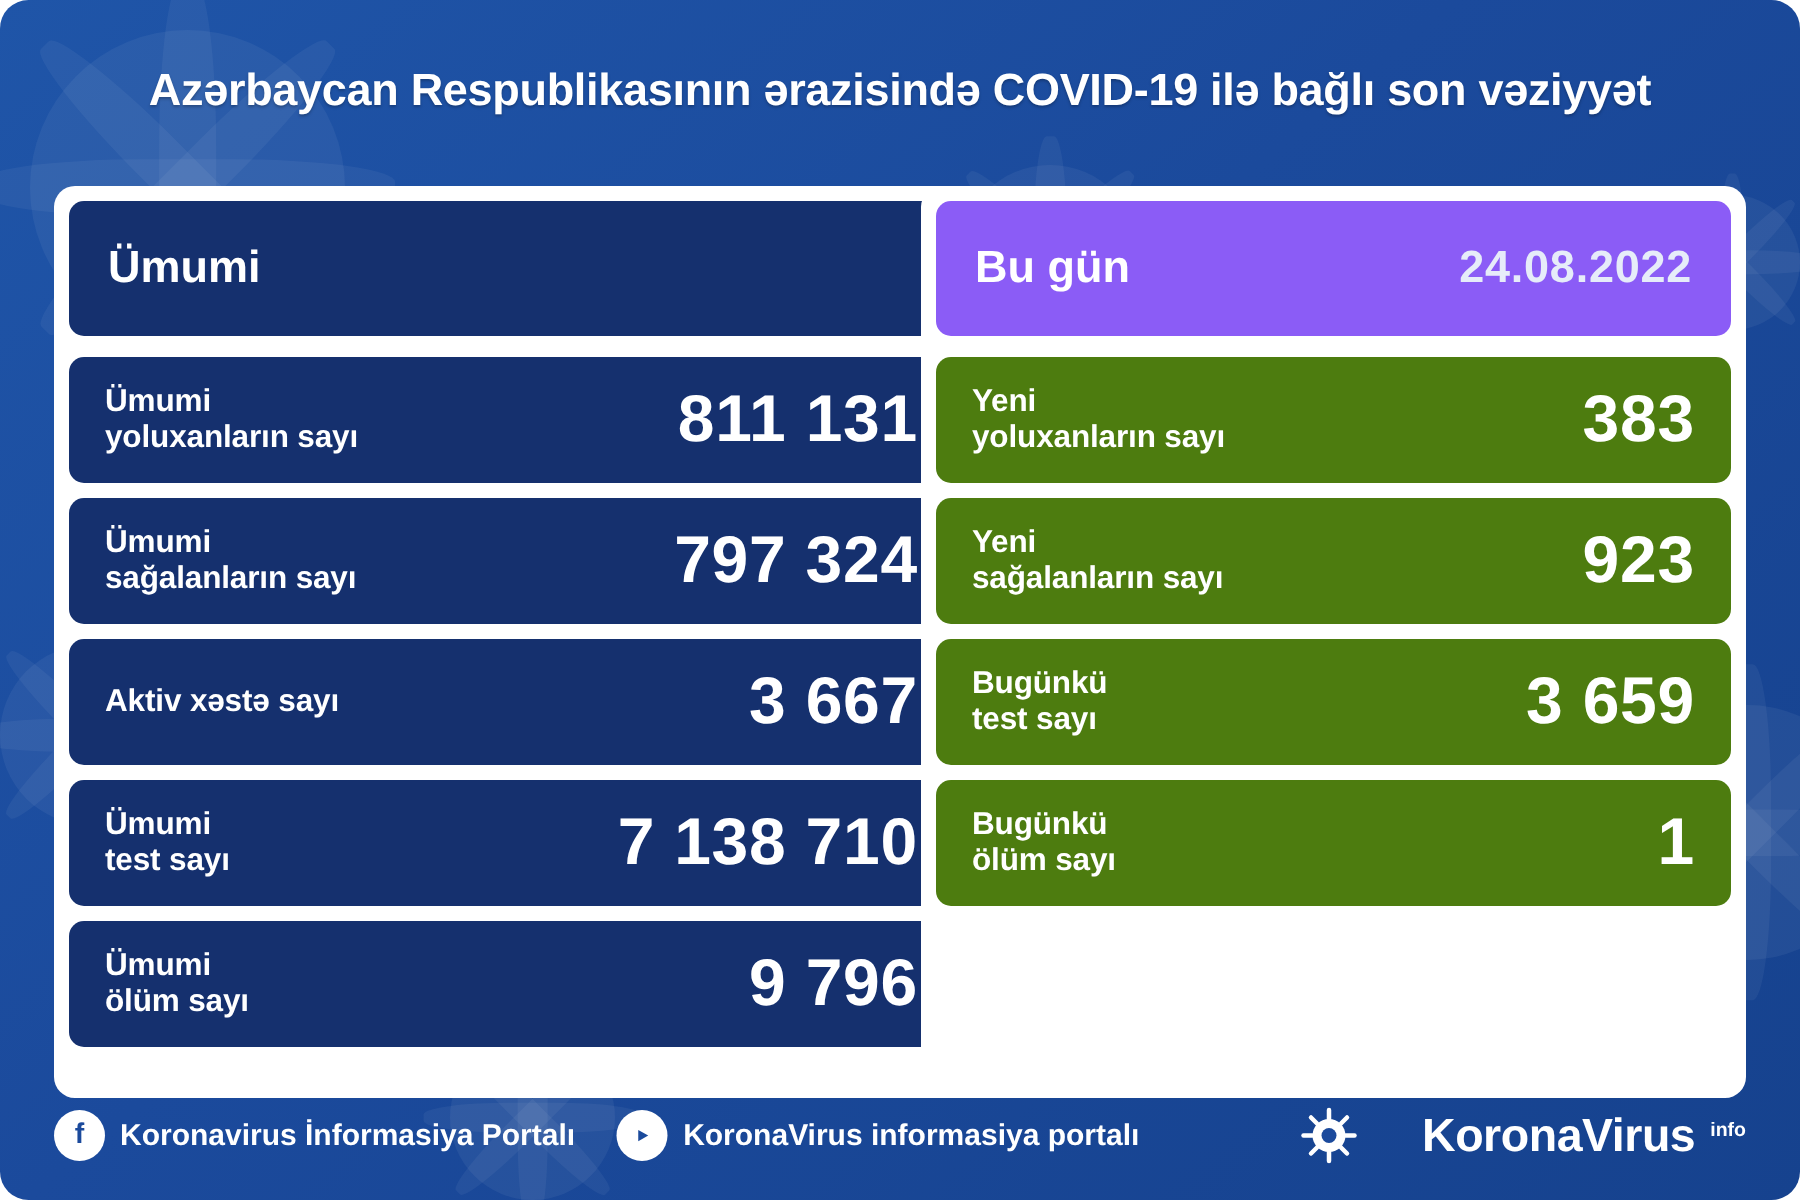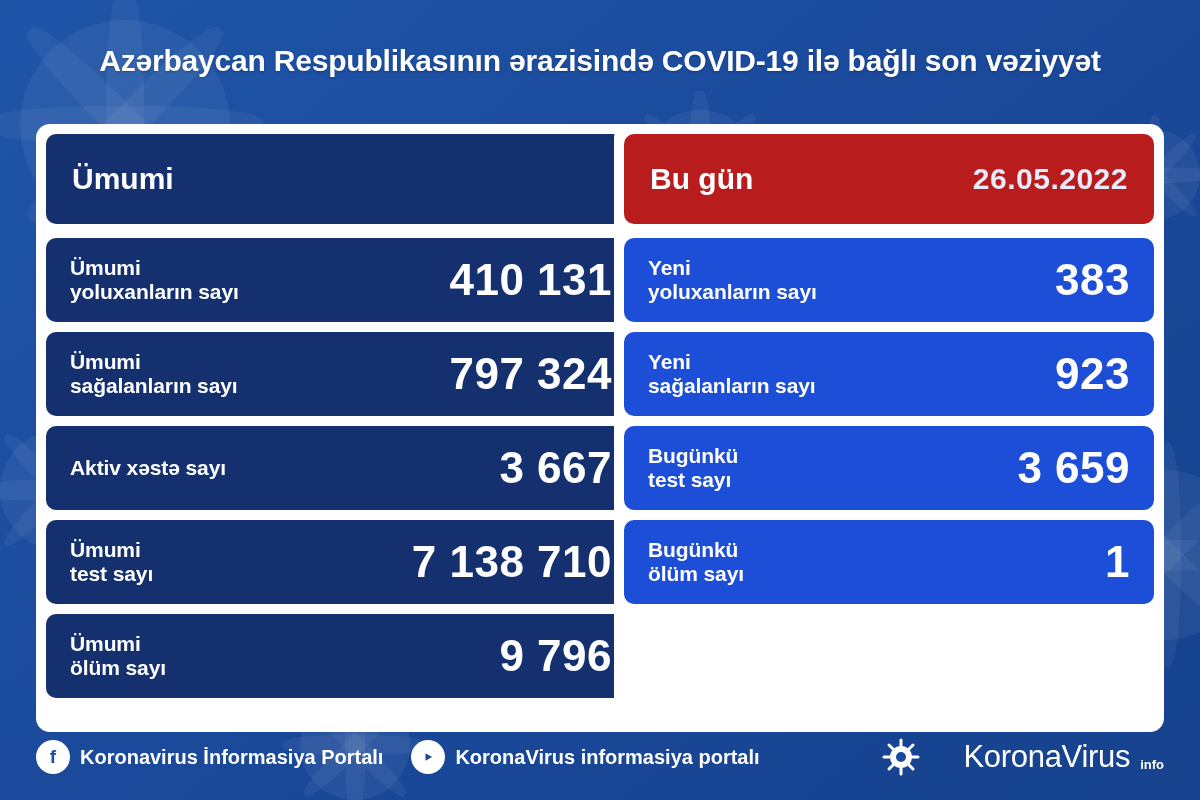--- a/index.html
+++ b/index.html
@@ -7,20 +7,21 @@
     width: 1200px; height: 800px;
     font-family: "Liberation Sans", sans-serif;
     overflow: hidden;
   }
   #page {
     position: relative;
     width: 1200px; height: 800px;
     background: #1b4fa0;
     background: linear-gradient(140deg, #1f55a8 0%, #1b4a9c 45%, #16428e 100%);
     overflow: hidden;
+    border-radius: 19px;
   }
   
   .virus {
     position: absolute;
     border-radius: 50%;
     background: rgba(255,255,255,0.055);
     box-shadow:
       0 0 0 7px rgba(255,255,255,0.0);
   }
   .virus::before, .virus::after {
@@ -77,21 +78,21 @@
 
   .panel-head {
     border-radius: 10px;
     height: 90px;
     display: flex;
     align-items: center;
     padding: 0 26px;
     justify-content: space-between;
   }
   #panel-total .panel-head { background: #15306e; }
-  #panel-today .panel-head { background: #b91c1c; }
+  #panel-today .panel-head { background: #8b5cf6; }
   .panel-head .ph-label {
     color: #ffffff;
     font-size: 30px;
     font-weight: bold;
   }
   .panel-head .ph-date {
     color: #e6ecf9;
     font-size: 30px;
     font-weight: bold;
     letter-spacing: 0.5px;
@@ -100,21 +101,21 @@
   .rows { margin-top: 14px; display: flex; flex-direction: column; gap: 10px; }
   .row {
     border-radius: 10px;
     height: 84px;
     display: flex;
     align-items: center;
     justify-content: space-between;
     padding: 0 24px;
   }
   #panel-total .row { background: #15306e; }
-  #panel-today .row { background: #1d4ed8; }
+  #panel-today .row { background: #4d7c0f; }
 
   .row .r-label {
     color: #ffffff;
     font-size: 21px;
     font-weight: bold;
     line-height: 1.15;
     white-space: pre-line;
     letter-spacing: -0.1px;
   }
   .row .r-value {
@@ -159,30 +160,30 @@
     display: flex;
     align-items: center;
     gap: 10px;
   }
   .brand .gear {
     width: 40px; height: 40px; flex: 0 0 auto;
   }
   .brand .bname {
     color: #ffffff;
     font-size: 31px;
-    font-weight: normal;
+    font-weight: bold;
     letter-spacing: -0.3px;
     margin-left: 32px;
   }
   .brand .binfo {
     color: #ffffff;
     font-size: 13px;
     font-weight: bold;
     align-self: flex-start;
-    margin-top: 20px;
+    margin-top: 8px;
   }
 </style>
 </head>
 <body>
 
 <div id="page">
 
   <div class="virus" id="v1">
       <span class="d"></span>
       <span class="d2"></span>
@@ -215,21 +216,21 @@
   <div class="title">Azərbaycan Respublikasının ərazisində COVID-19 ilə bağlı son vəziyyət</div>
 
   <div class="panel" id="panel-total">
     <div class="panel-head">
       <span class="ph-label">Ümumi</span>
     </div>
     <div class="rows">
       <div class="row">
         <span class="r-label">Ümumi
 yoluxanların sayı</span>
-        <span class="r-value">410 131</span>
+        <span class="r-value">811 131</span>
       </div>
       <div class="row">
         <span class="r-label">Ümumi
 sağalanların sayı</span>
         <span class="r-value">797 324</span>
       </div>
       <div class="row">
         <span class="r-label">Aktiv xəstə sayı</span>
         <span class="r-value">3 667</span>
       </div>
@@ -242,21 +243,21 @@
         <span class="r-label">Ümumi
 ölüm sayı</span>
         <span class="r-value">9 796</span>
       </div>
     </div>
   </div>
 
   <div class="panel" id="panel-today">
     <div class="panel-head">
       <span class="ph-label">Bu gün</span>
-      <span class="ph-date">26.05.2022</span>
+      <span class="ph-date">24.08.2022</span>
     </div>
     <div class="rows">
       <div class="row">
         <span class="r-label">Yeni
 yoluxanların sayı</span>
         <span class="r-value">383</span>
       </div>
       <div class="row">
         <span class="r-label">Yeni
 sağalanların sayı</span>

